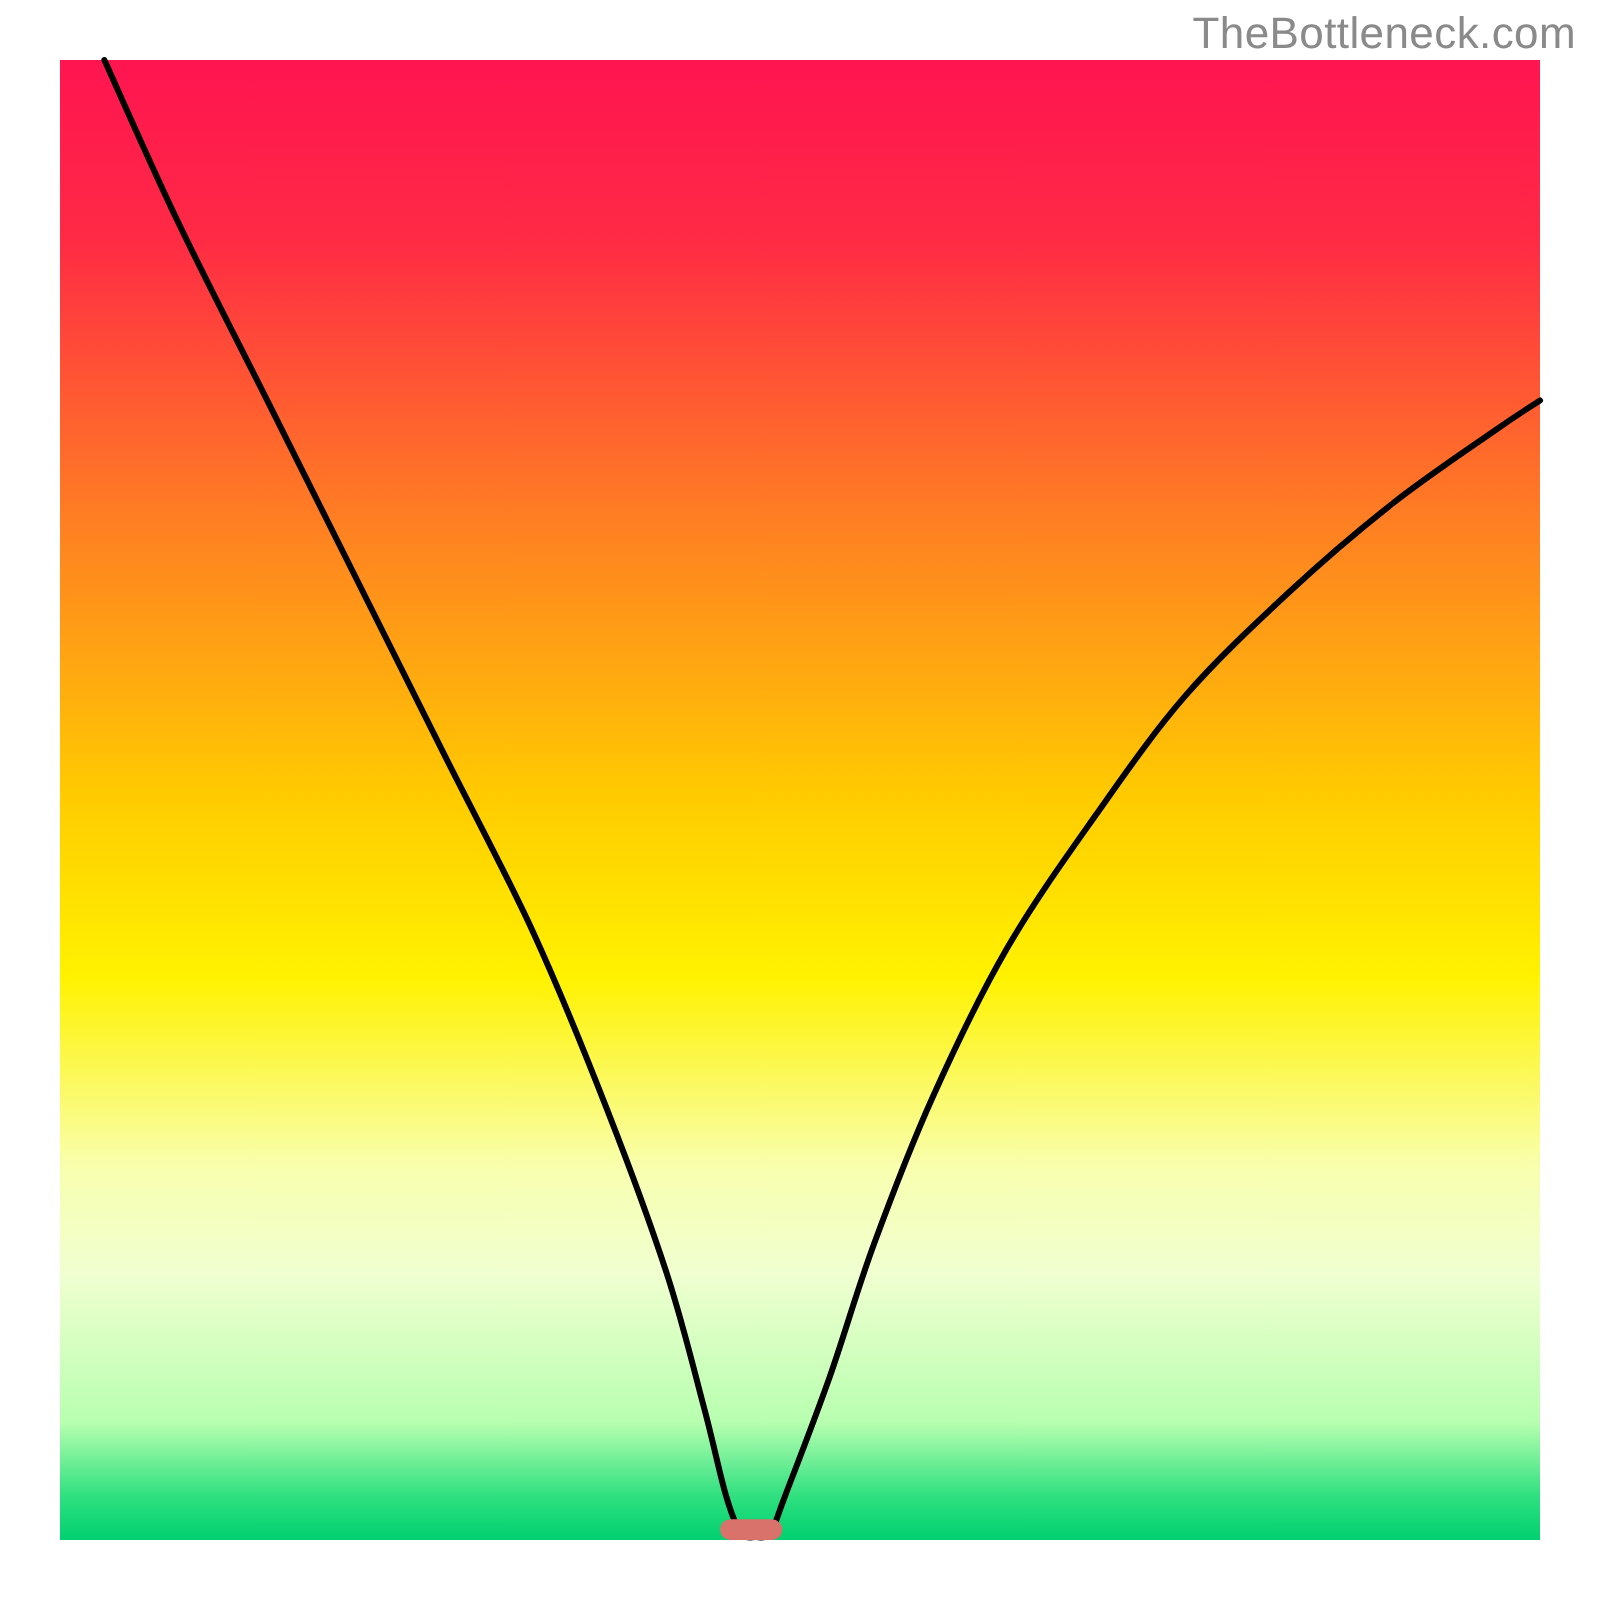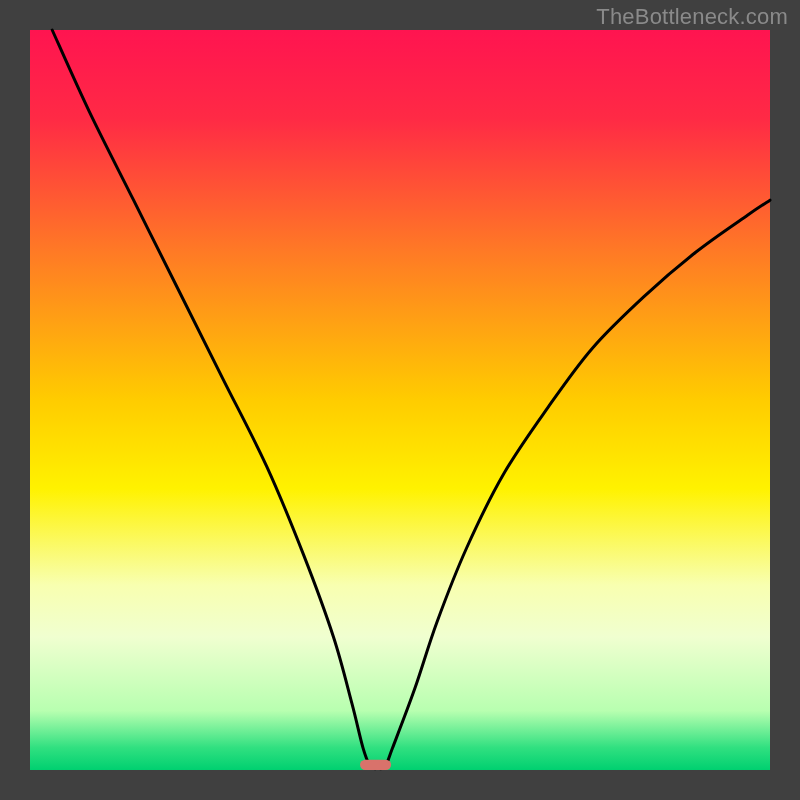--- a/index.html
+++ b/index.html
@@ -8,21 +8,21 @@
     width: 800px;
     height: 800px;
     overflow: hidden;
     background: #000;
     font-family: Arial, Helvetica, sans-serif;
   }
   .frame {
     position: relative;
     width: 800px;
     height: 800px;
-    background: #404040;
+    background: #ffffff;
   }
   .watermark {
     position: absolute;
     top: 4px;
     right: 12px;
     color: #8a8a8a;
     font-size: 22px;
     font-weight: 400;
     letter-spacing: 0.2px;
     z-index: 5;

